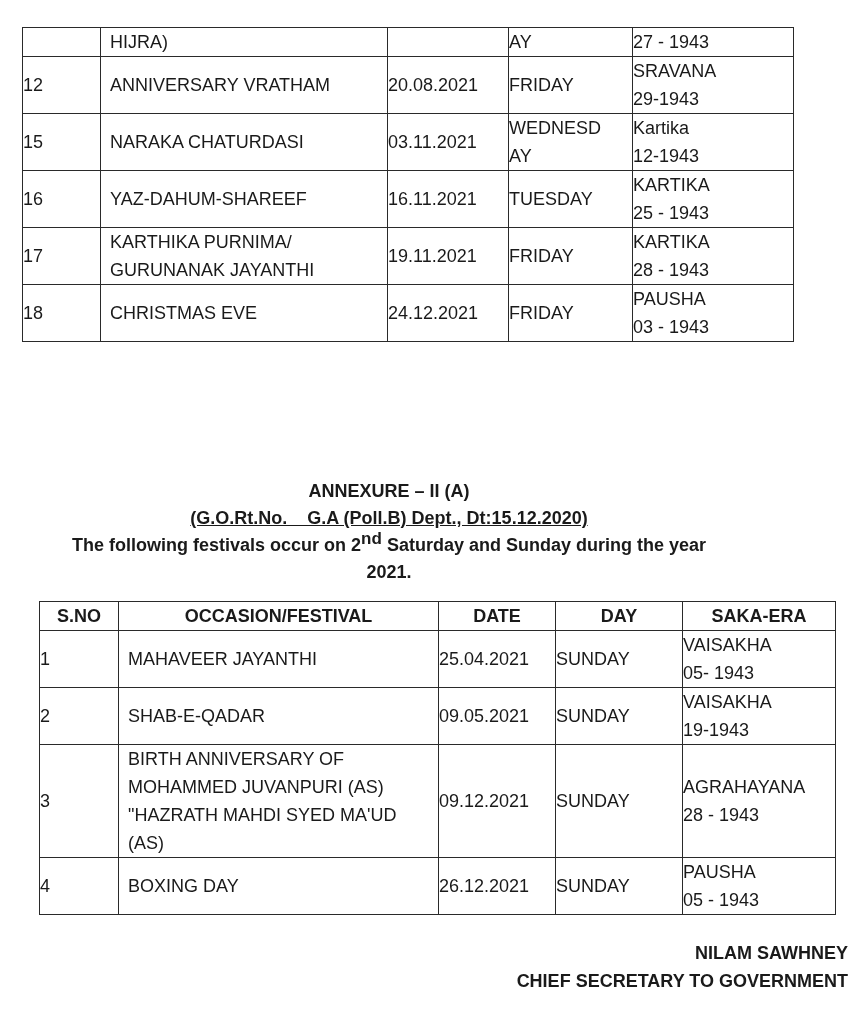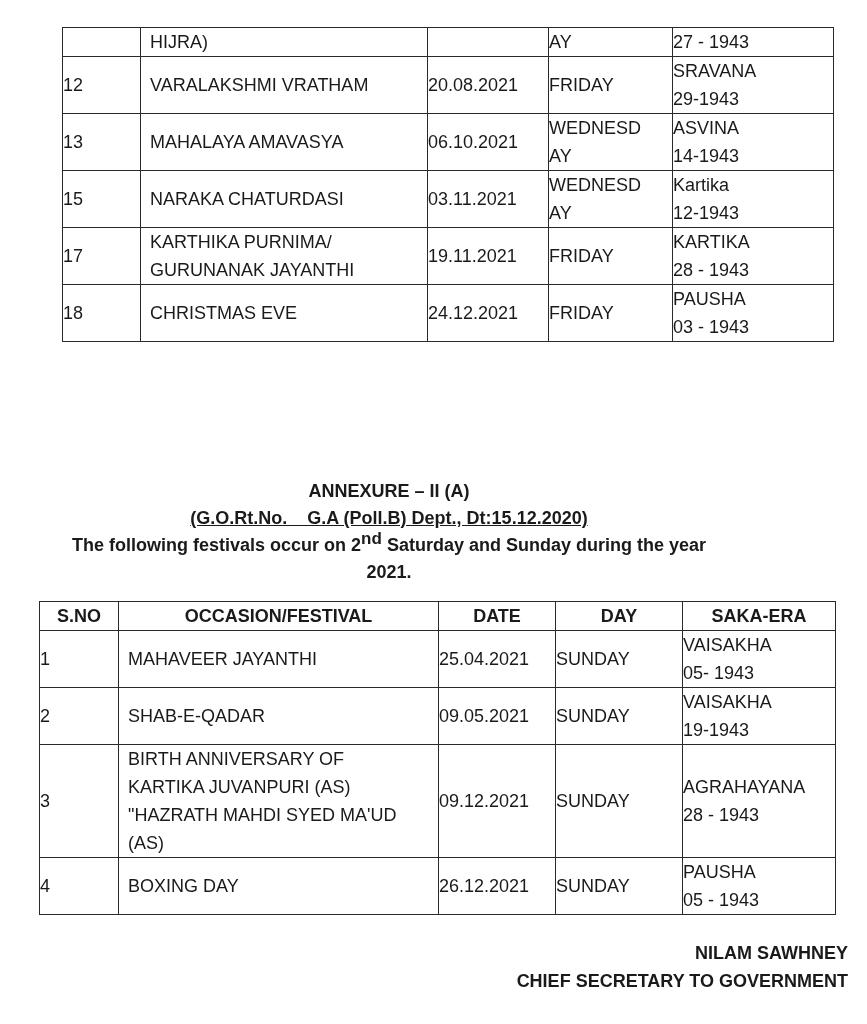--- a/index.html
+++ b/index.html
@@ -4,21 +4,21 @@
 <style>
   html, body { margin: 0; padding: 0; background: #ffffff; }
   body { width: 867px; height: 1024px; position: relative; overflow: hidden;
          font-family: "Liberation Sans", sans-serif; color: #1a1a1a; }
   table { border-collapse: collapse; position: absolute; table-layout: fixed; }
   td, th { border: 1.5px solid #2a2a2a; font-size: 18px; padding: 0; line-height: 28px; }
   th { font-weight: bold; text-align: center; font-size: 18px; }
   .c { }
   .l { text-align: left; padding-left: 9px; }
   .pre { white-space: pre-line; }
-  #t1 { left: 22px; top: 27px; width: 771px; margin-left: 40px; }
+  #t1 { left: 22px; top: 27px; width: 771px; }
   #t2 { left: 39px; top: 601px; width: 796px; }
   .head { position: absolute; left: 0; width: 778px; text-align: center; font-weight: bold; font-size: 18px; line-height: 27px; }
   .sig { position: absolute; width: 420px; left: 428px; text-align: right; font-weight: bold; font-size: 18px; line-height: 29px; }
   .u { text-decoration: underline; }
 </style>
 </head>
 <body>
 
 <table id="t1">
   <colgroup>
@@ -31,43 +31,42 @@
   <tbody>
     <tr style="height:29px">
       <td class="c"></td>
       <td class="l pre">HIJRA)</td>
       <td class="c"></td>
       <td class="c pre">AY</td>
       <td class="c pre">27 - 1943</td>
     </tr>
     <tr style="height:55px">
       <td class="c">12</td>
-      <td class="l pre">VARALAKSHMI VRATHAM</td>
+      <td class="l pre">ANNIVERSARY VRATHAM</td>
       <td class="c">20.08.2021</td>
       <td class="c pre">FRIDAY</td>
       <td class="c pre">SRAVANA
 29-1943</td>
-    </tr>
-    <tr style="height:56px">
-      <td class="c">13</td>
-      <td class="l pre">MAHALAYA AMAVASYA</td>
-      <td class="c">06.10.2021</td>
-      <td class="c pre">WEDNESD
-AY</td>
-      <td class="c pre">ASVINA
-14-1943</td>
     </tr>
     <tr style="height:57px">
       <td class="c">15</td>
       <td class="l pre">NARAKA CHATURDASI</td>
       <td class="c">03.11.2021</td>
       <td class="c pre">WEDNESD
 AY</td>
       <td class="c pre">Kartika
 12-1943</td>
+    </tr>
+    <tr style="height:56px">
+      <td class="c">16</td>
+      <td class="l pre">YAZ-DAHUM-SHAREEF</td>
+      <td class="c">16.11.2021</td>
+      <td class="c pre">TUESDAY</td>
+      <td class="c pre">KARTIKA
+25 - 1943</td>
     </tr>
     <tr style="height:56px">
       <td class="c">17</td>
       <td class="l pre">KARTHIKA PURNIMA/
 GURUNANAK JAYANTHI</td>
       <td class="c">19.11.2021</td>
       <td class="c pre">FRIDAY</td>
       <td class="c pre">KARTIKA
 28 - 1943</td>
     </tr>
@@ -117,21 +116,21 @@
       <td class="c">2</td>
       <td class="l pre">SHAB-E-QADAR</td>
       <td class="c">09.05.2021</td>
       <td class="c">SUNDAY</td>
       <td class="c pre">VAISAKHA
 19-1943</td>
     </tr>
     <tr style="height:111px">
       <td class="c">3</td>
       <td class="l pre">BIRTH ANNIVERSARY OF
-KARTIKA JUVANPURI (AS)
+MOHAMMED JUVANPURI (AS)
 "HAZRATH MAHDI SYED MA'UD
 (AS)</td>
       <td class="c">09.12.2021</td>
       <td class="c">SUNDAY</td>
       <td class="c pre">AGRAHAYANA
 28 - 1943</td>
     </tr>
     <tr style="height:56px">
       <td class="c">4</td>
       <td class="l pre">BOXING DAY</td>

